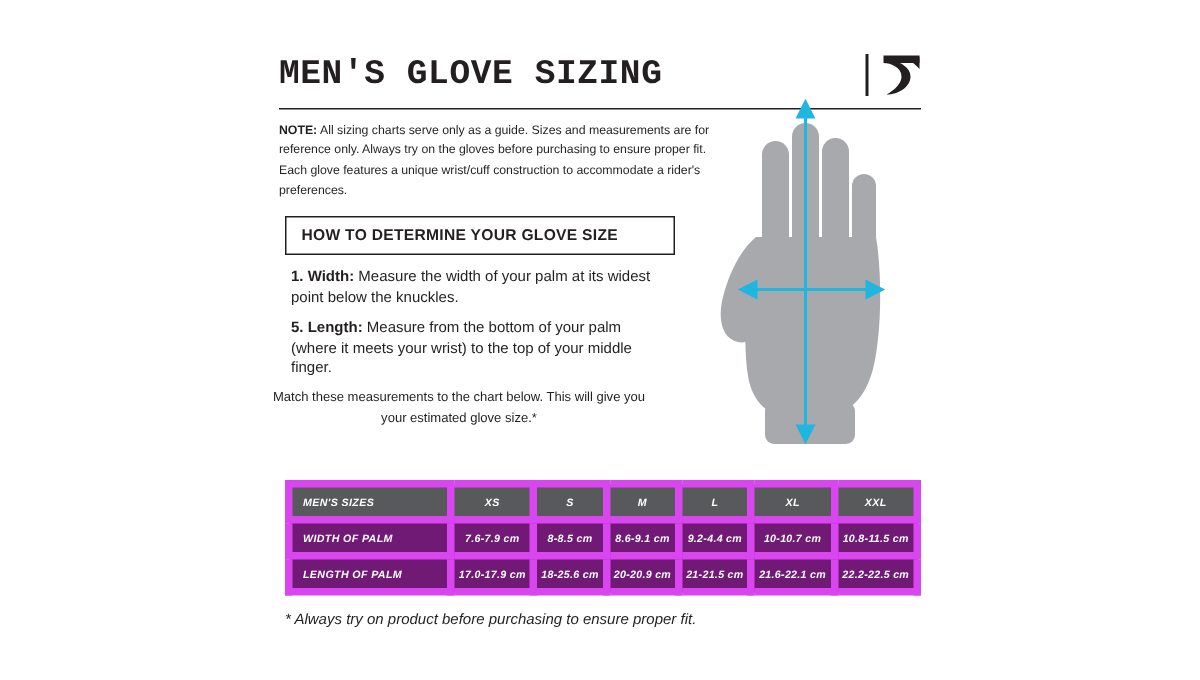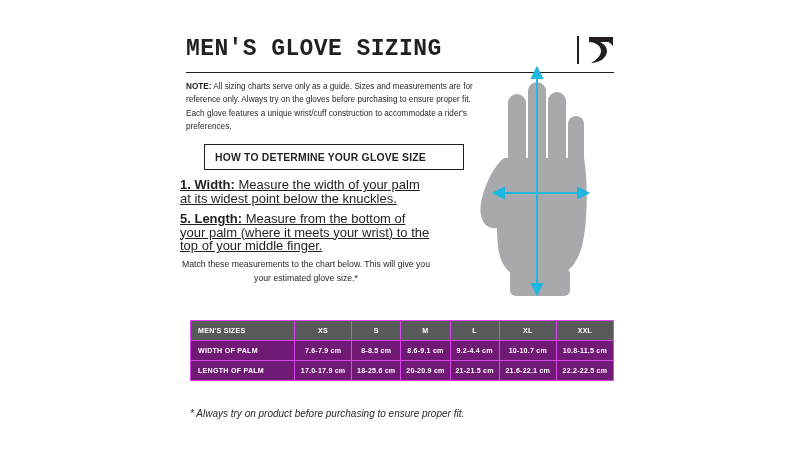--- a/index.html
+++ b/index.html
@@ -83,46 +83,45 @@
     width: 288px;
     font-size: 8.2px;
     line-height: 13.4px;
     color: #231f20;
   }
   .note b { font-weight: bold; }
 
   
   .howto-box {
     position: absolute;
-    left: 36px;
+    left: 22px;
     top: 144px;
     width: 260px;
     height: 26px;
     border: 1px solid #231f20;
     box-sizing: border-box;
   }
   .howto-box span {
     position: absolute;
     left: 10px;
     top: 7px;
     font-size: 10.4px;
     font-weight: bold;
     letter-spacing: 0.2px;
     color: #231f20;
   }
 
   
   .step {
     position: absolute;
-    left: 12px;
+    left: 26px;
     width: 250px;
-    font-size: 13px;
+    font-size: 10px;
     line-height: 13.6px;
     color: #231f20;
-    text-decoration: underline;
   }
   .step b { font-weight: bold; }
   #step1 { top: 178px; }
   #step2 { top: 212px; }
 
   .match {
     position: absolute;
     left: 13px;
     top: 258px;
     width: 250px;
@@ -147,28 +146,29 @@
   .table {
     position: absolute;
     left: 22px;
     top: 320px;
     width: 424px;
     border-collapse: collapse;
     font-size: 7.1px;
     color: #ffffff;
   }
   .table td, .table th {
-    border: 1px solid #d946ef;
+    border: 5px solid #d946ef;
     padding: 0;
     height: 19px;
     text-align: center;
     vertical-align: middle;
     background: #58595b;
     font-weight: bold;
     letter-spacing: 0.2px;
+    font-style: italic;
   }
   .table th.rowhead, .table td.rowhead {
     text-align: left;
     padding-left: 7px;
     width: 96px;
     letter-spacing: 0.25px;
   }
   .table tr.hdr td, .table tr.hdr th { background: #58595b; }
   .table tr.body td { background: #701a75; font-weight: bold; }
 

